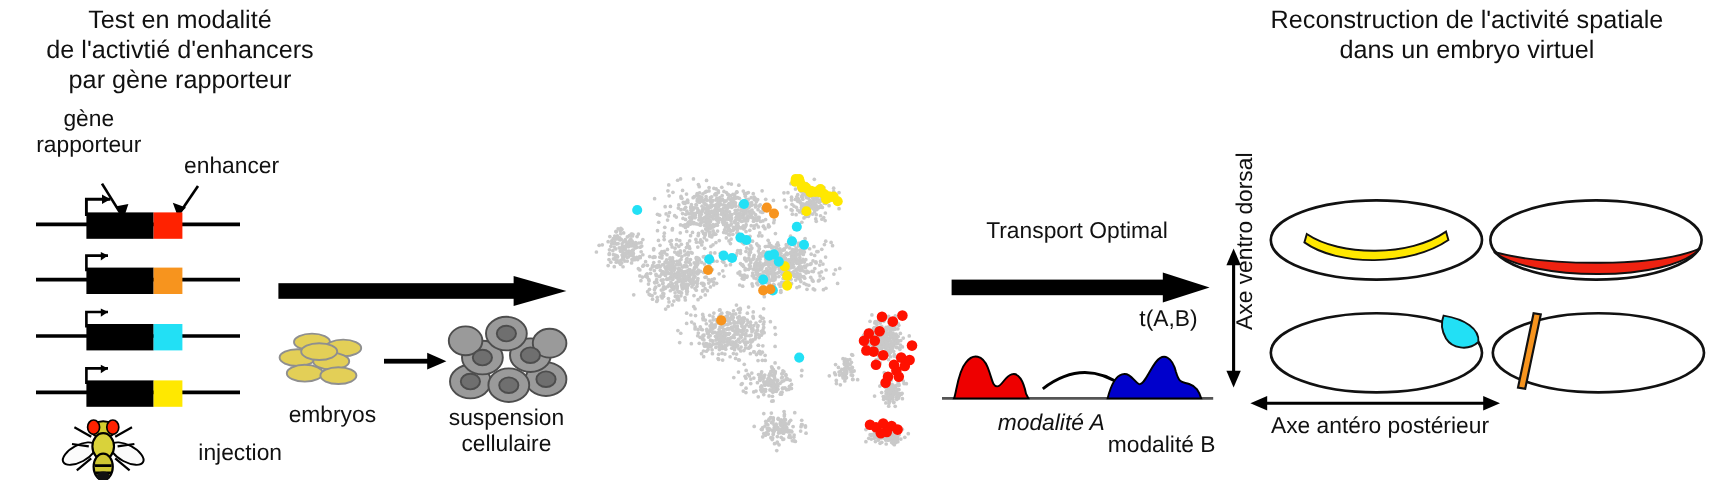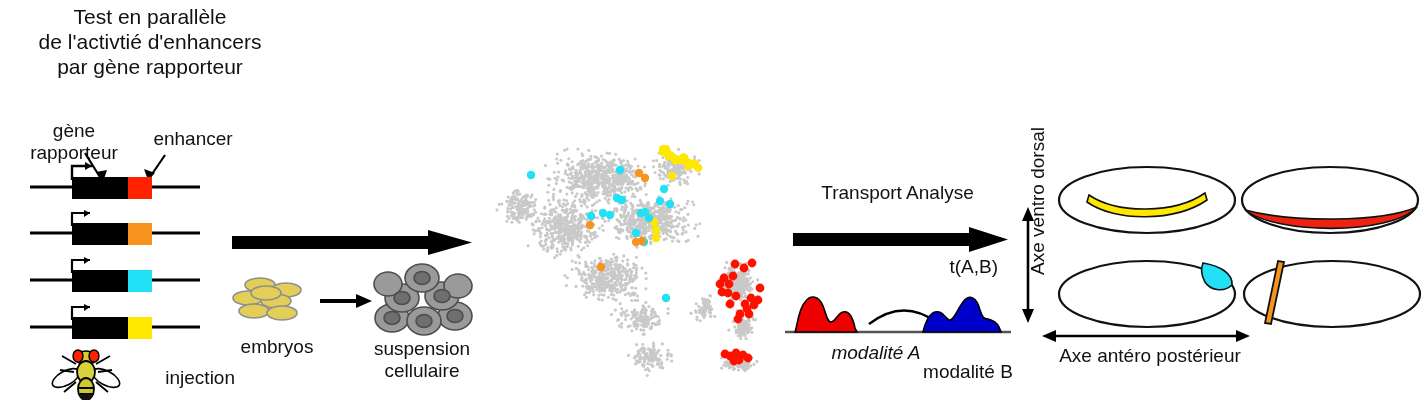--- a/index.html
+++ b/index.html
@@ -42,25 +42,27 @@
   }
 
   svg { display: block; overflow: visible; }
   .svg-abs { position: absolute; }
 </style>
 </head>
 <body>
 
 <div class="figure">
 
-  <div class="panel-title" id="title-left">Test en parallèle
+  <div class="panel-title" id="title-left">Test en modalité
 de l'activtié d'enhancers
 par gène rapporteur</div>
-
-  <div class="lbl" style="left:14px; top:120px; width:120px;">gène
+  <div class="panel-title" id="title-right">Reconstruction de l'activité spatiale
+dans un embryo virtuel</div>
+
+  <div class="lbl" style="left:14px; top:89px; width:120px;">gène
 rapporteur</div>
   <div class="lbl" style="left:138px; top:128px; width:110px;">enhancer</div>
 
   <svg class="svg-abs" style="left:0px; top:100px;" width="250" height="300">
 
     <g stroke="#000" stroke-width="2.2" fill="none">
       <path d="M85 53 L103 82"></path>
       <path d="M165 55 L148 80"></path>
     </g>
     <polygon points="103,82 96,72 107,70" fill="#000"></polygon>
@@ -3420,21 +3422,21 @@
         <circle cx="235.0" cy="246.0" r="4.4" fill="#ff1100"></circle>
         <circle cx="240.0" cy="248.0" r="4.4" fill="#ff1100"></circle>
         <circle cx="246.0" cy="245.0" r="4.4" fill="#ff1100"></circle>
         <circle cx="253.0" cy="247.0" r="4.4" fill="#ff1100"></circle>
         <circle cx="258.0" cy="250.0" r="4.4" fill="#ff1100"></circle>
         <circle cx="249.0" cy="252.0" r="4.4" fill="#ff1100"></circle>
         <circle cx="244.0" cy="253.0" r="4.4" fill="#ff1100"></circle>
       </g>
   </svg>
 
-  <div class="lbl" style="left:790px; top:182px; width:215px;">Transport Analyse</div>
+  <div class="lbl" style="left:790px; top:182px; width:215px;">Transport Optimal</div>
 
   <svg class="svg-abs" style="left:793px; top:226px;" width="220" height="32">
     <rect x="0" y="7" width="180" height="13" fill="#000"></rect>
     <polygon points="176,1 215,13.5 176,26" fill="#000"></polygon>
   </svg>
 
   <div class="lbl" style="left:888px; top:256px; width:110px;text-align:right;">t(A,B)</div>
 
   <svg class="svg-abs" style="left:783px; top:280px;" width="230" height="60">
 

